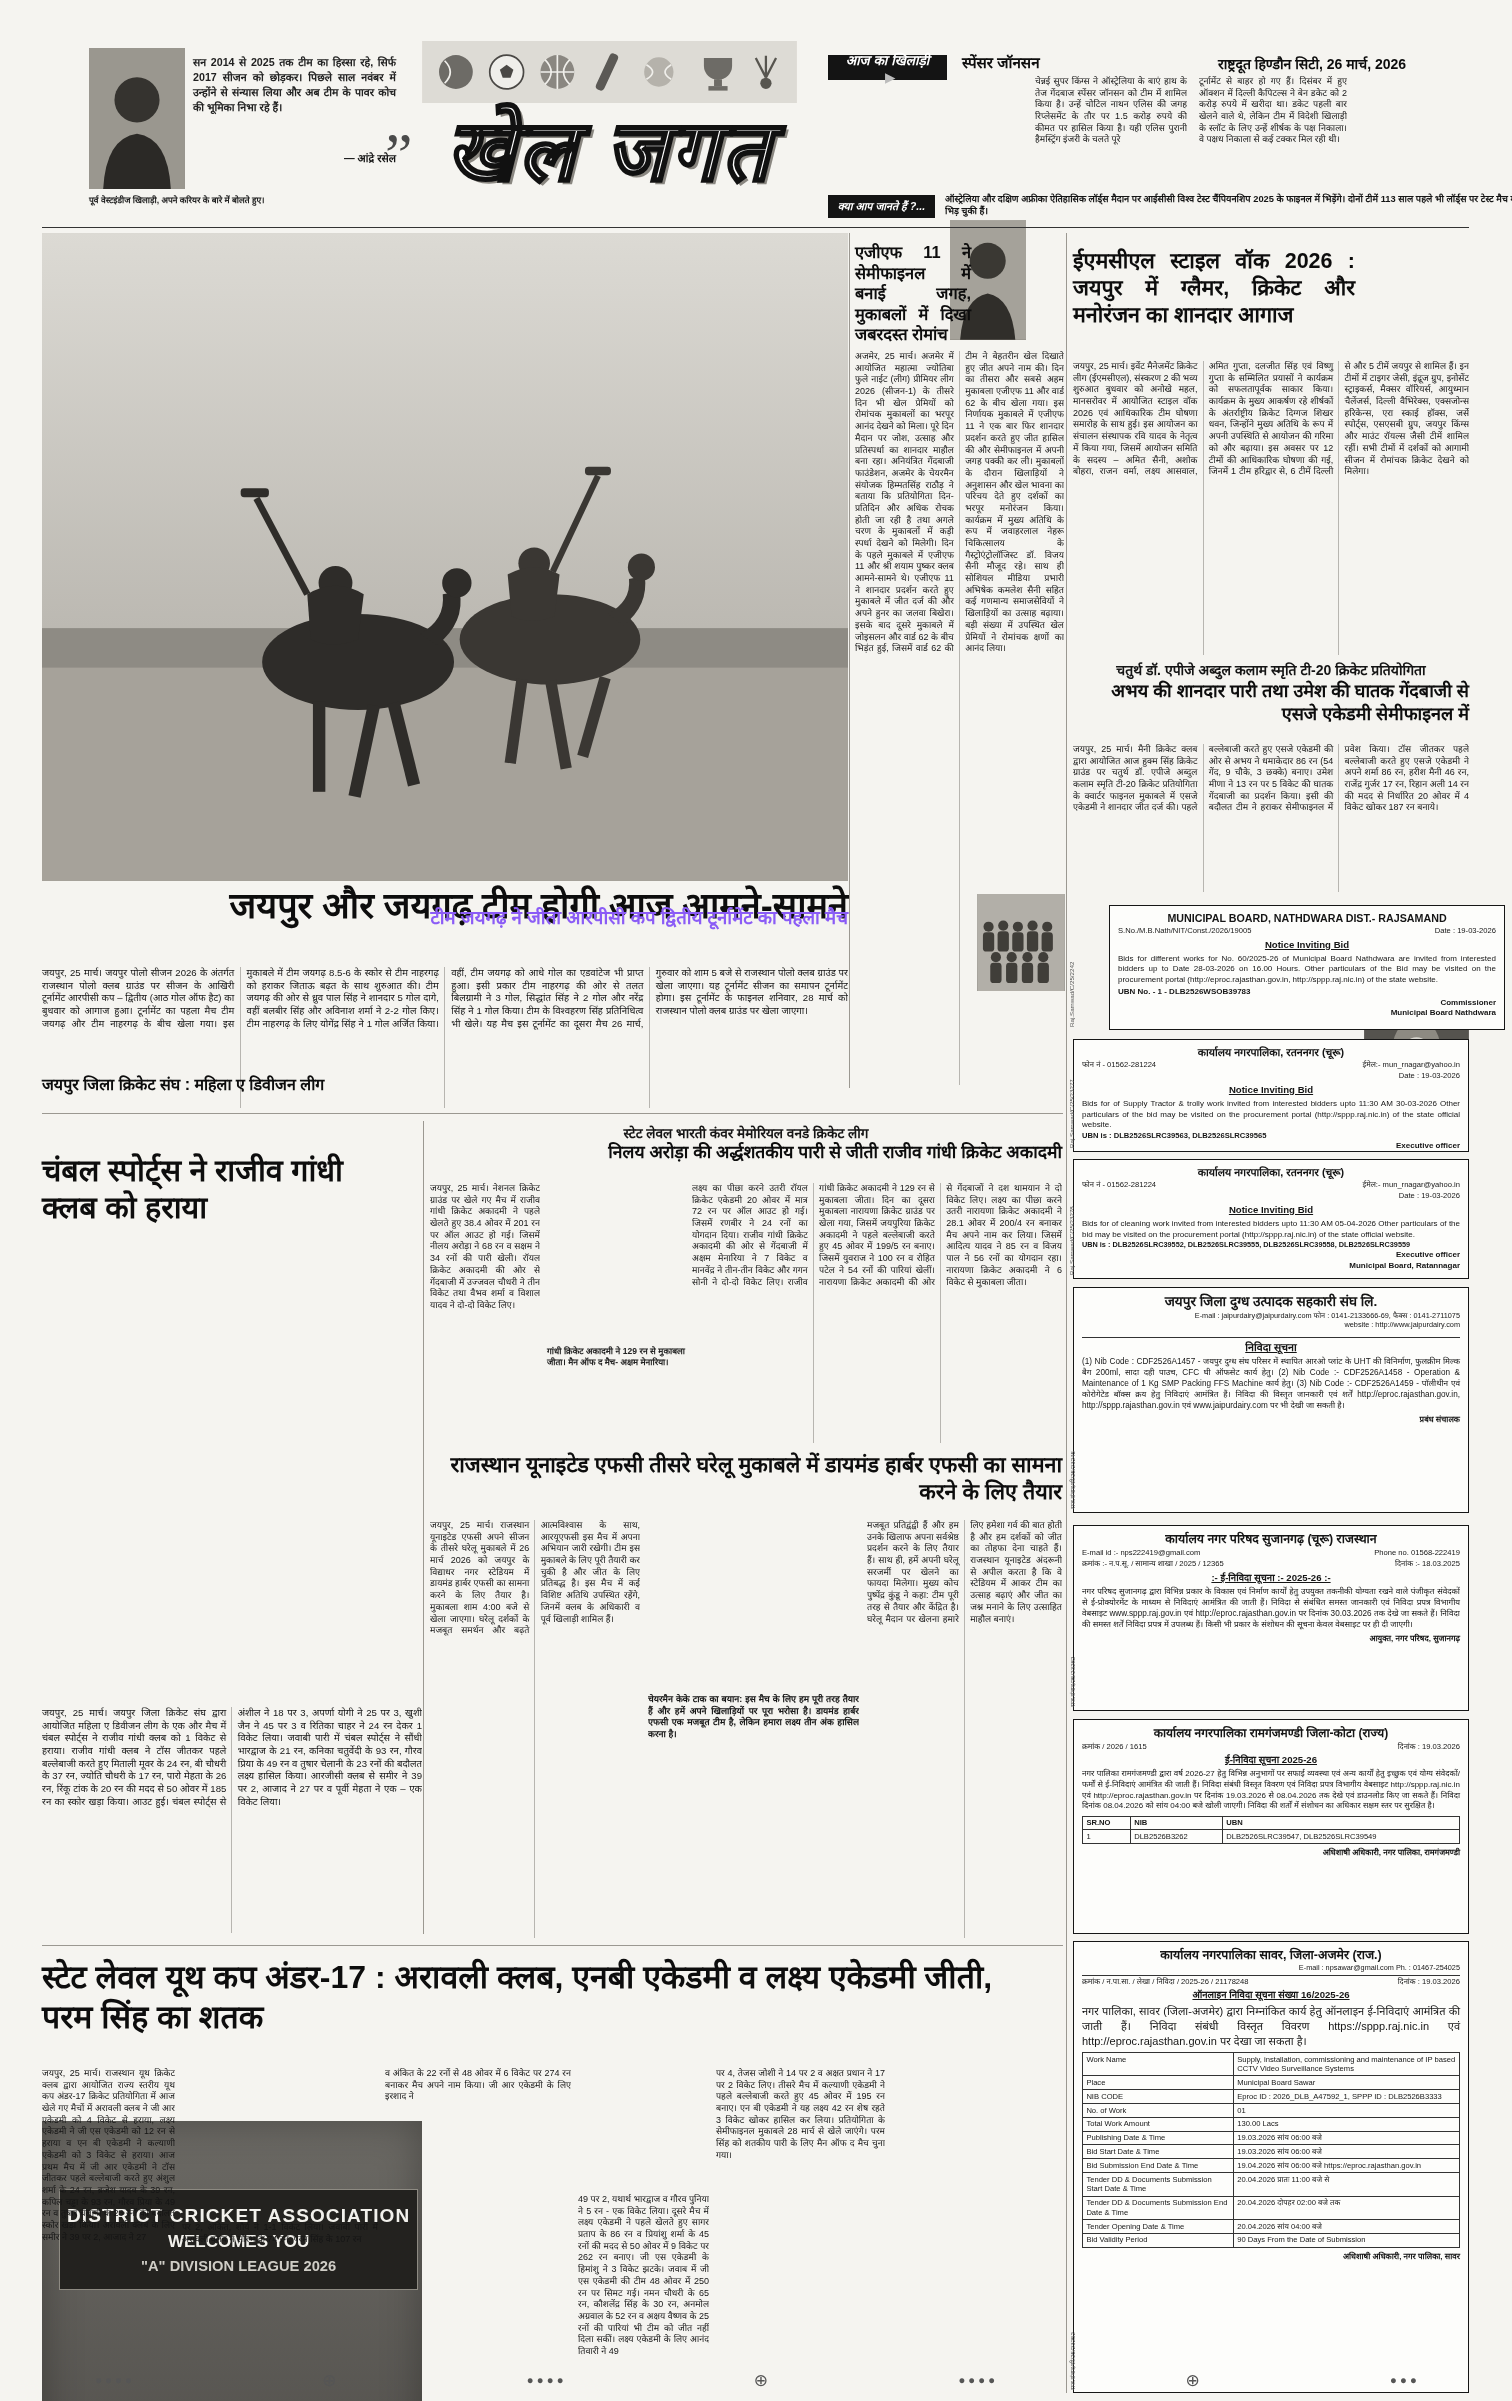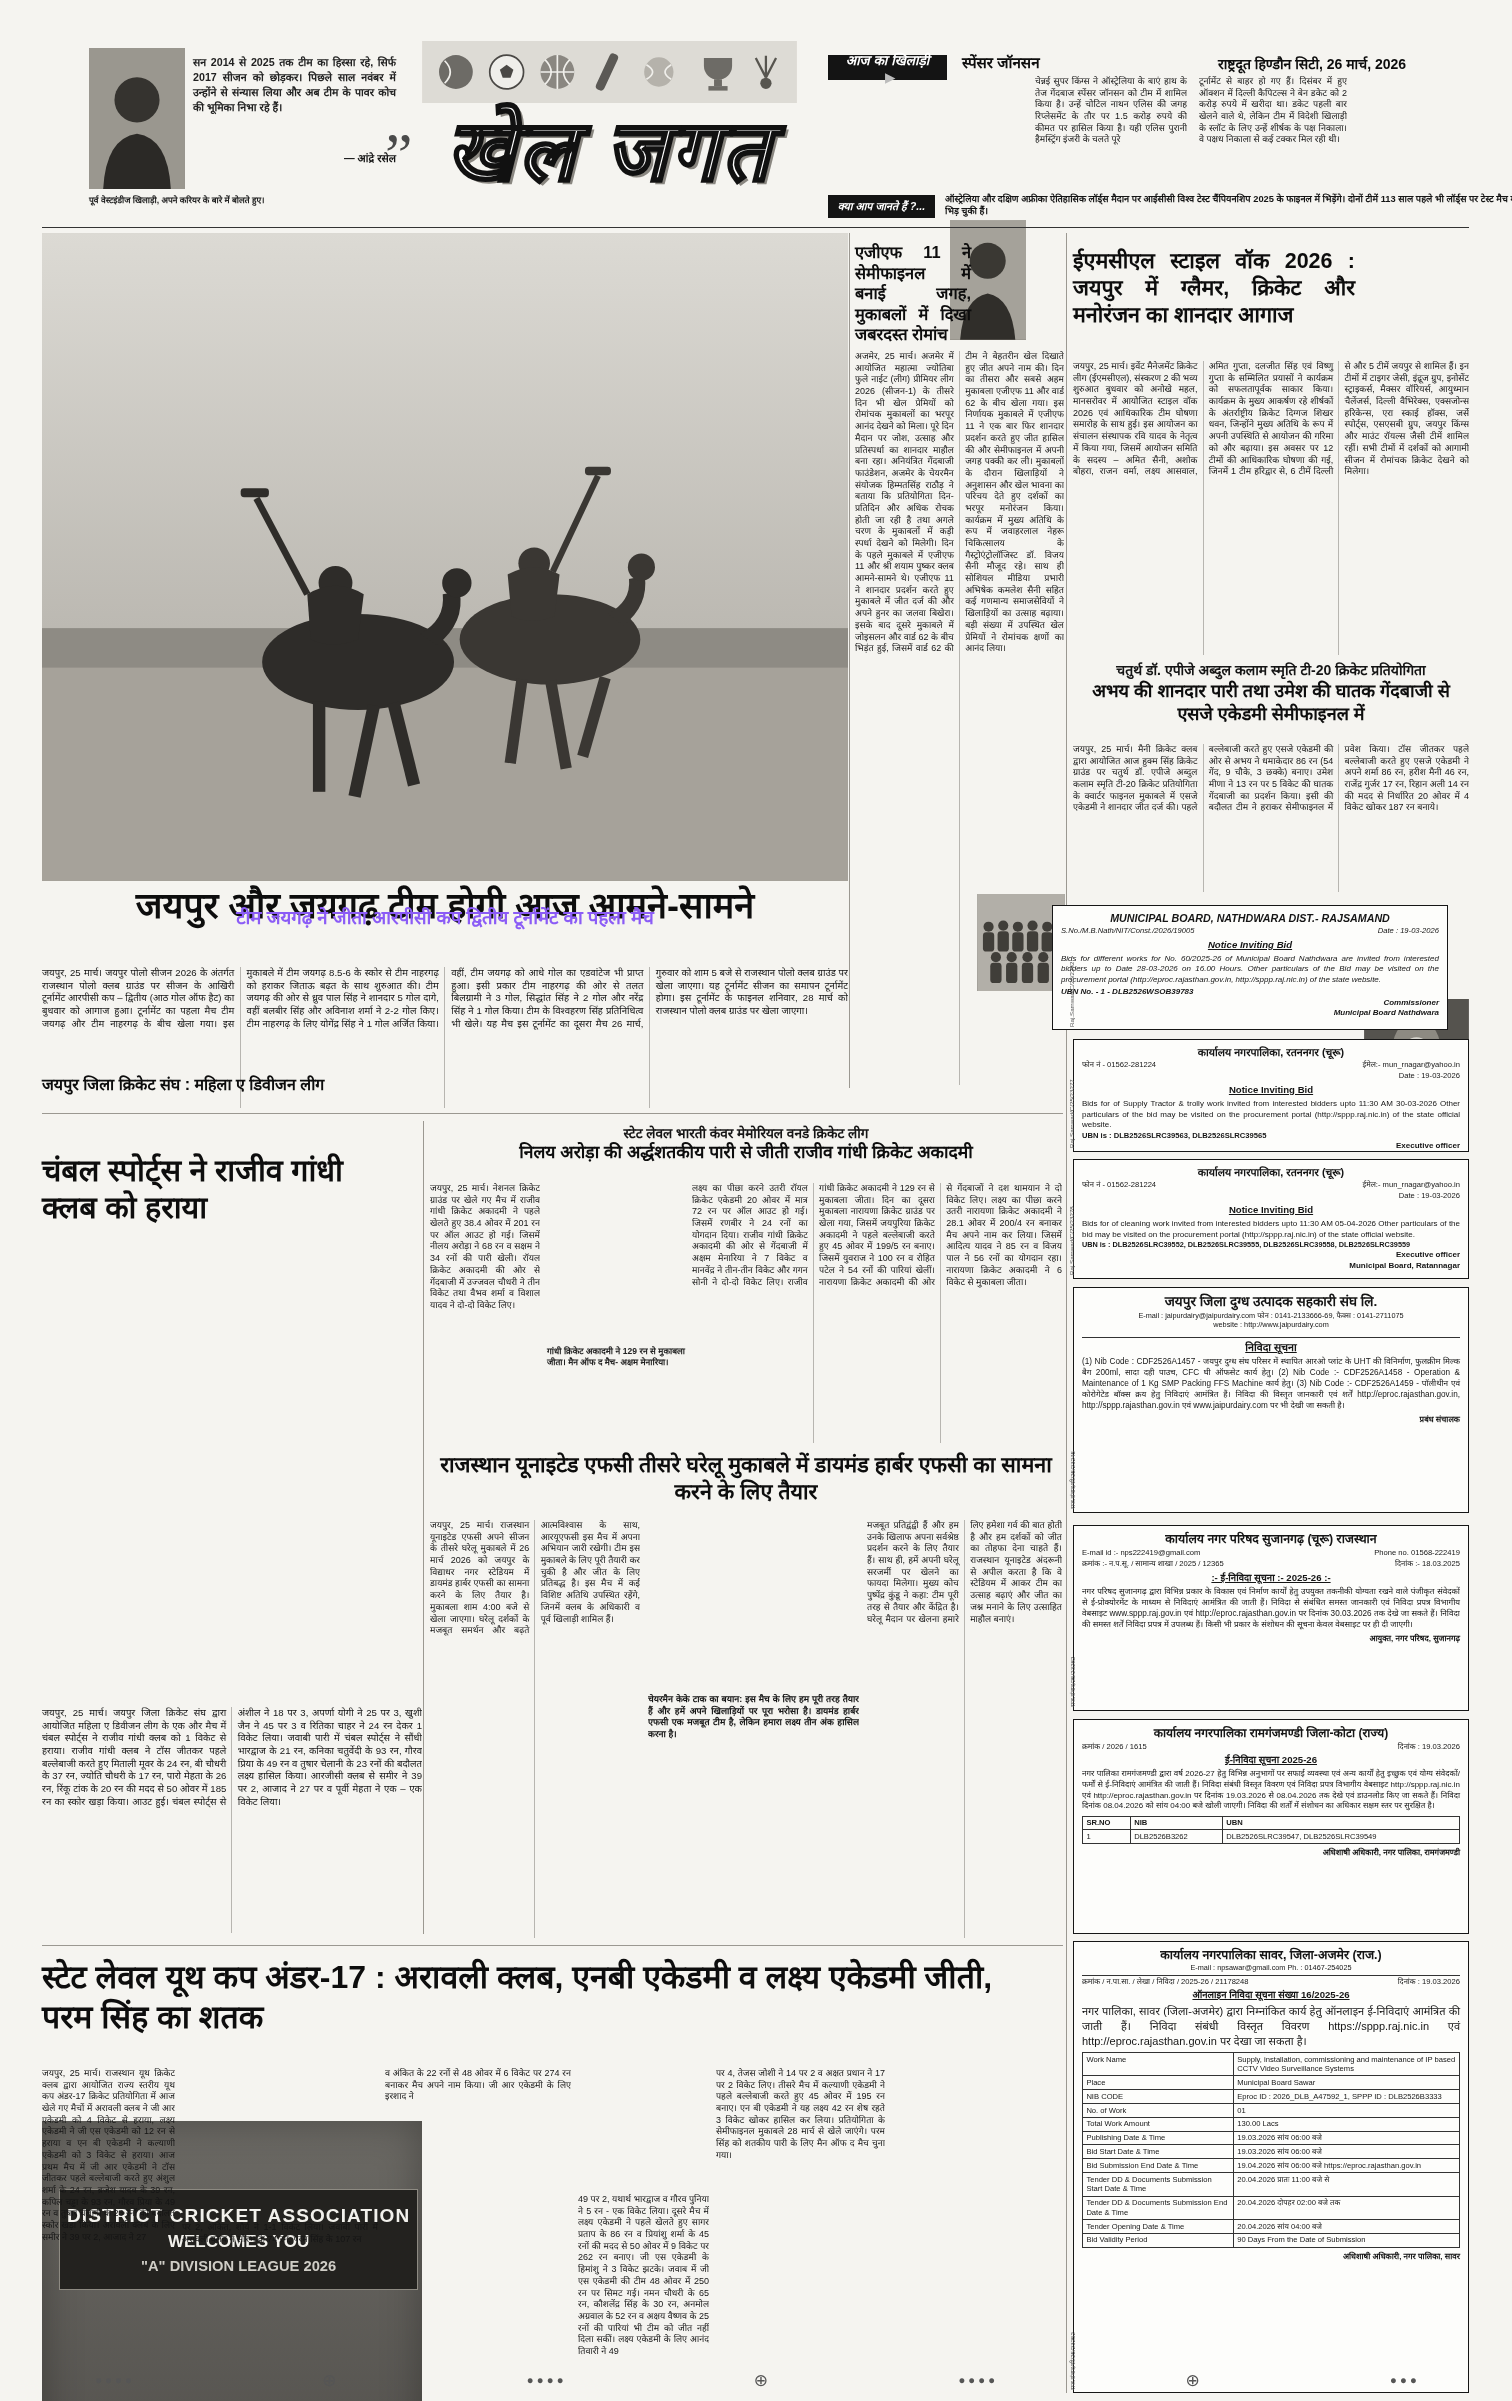--- a/index.html
+++ b/index.html
@@ -6,21 +6,21 @@
   #page{position:relative;width:1512px;height:2401px;background:#f5f4f0;
         font-family:"Liberation Sans","DejaVu Sans",sans-serif;color:#151515;overflow:hidden;}
   .abs{position:absolute;}
   .just{text-align:justify;}
   .bt{font-size:9.6px;line-height:1.32;overflow:hidden;}
   .bt-sm{font-size:9px;line-height:1.3;overflow:hidden;}
   .cols2{column-count:2;column-gap:11.3px;column-rule:0.6px solid #b7b5b0;}
   .cols3{column-count:3;column-gap:11.3px;column-rule:0.6px solid #b7b5b0;}
   .cols4{column-count:4;column-gap:12.4px;column-rule:0.6px solid #b7b5b0;}
   .hd{font-weight:bold;color:#0d0d0d;}
-  .ctr{text-align:center;}
+  .ctr{text-align:right;}
   .photo{background:linear-gradient(180deg,#d4d2cc 0%,#b7b4ae 55%,#a19e97 100%);
          position:relative;overflow:hidden;box-shadow:inset 0 0 40px rgba(0,0,0,.30);}
   .caption{font-size:8.5px;line-height:1.25;font-weight:bold;color:#222;}
   .notice{border:1.1px solid #161616;background:#fdfdfb;padding:5.6px 8px;box-sizing:border-box;
           font-size:8.5px;line-height:1.34;overflow:hidden;}
   .notice .ntitle{font-weight:bold;text-align:center;font-size:10.7px;line-height:1.25;}
   .notice .nhead{font-weight:bold;text-align:center;text-decoration:underline;font-size:9.6px;margin:2.3px 0;}
   .meta-row{display:flex;justify-content:space-between;font-size:7.6px;margin:1.1px 0;}
   .vline{position:absolute;width:0.6px;background:#9b9891;}
   .hline{position:absolute;height:0.6px;background:#9b9891;}
@@ -222,21 +222,21 @@
   <div class="abs kicker" style="left:1073px;top:660px;width:396px;font-size:14px;">चतुर्थ डॉ. एपीजे अब्दुल कलाम स्मृति टी-20 क्रिकेट प्रतियोगिता</div>
   <div class="abs hd ctr" style="left:1073px;top:680px;width:396px;font-size:18px;line-height:1.25;">अभय की शानदार पारी तथा उमेश की घातक गेंदबाजी से एसजे एकेडमी सेमीफाइनल में</div>
   <div class="abs" style="left:1073px;top:744px;width:396px;height:148px;">
     <div class="cols3 bt-sm just" style="height:148px;">
       <span>जयपुर, 25 मार्च। मैनी क्रिकेट क्लब द्वारा आयोजित आज हुक्म सिंह क्रिकेट ग्राउंड पर चतुर्थ डॉ. एपीजे अब्दुल कलाम स्मृति टी-20 क्रिकेट प्रतियोगिता के क्वार्टर फाइनल मुकाबले में एसजे एकेडमी ने शानदार जीत दर्ज की।</span>
       <span>पहले बल्लेबाजी करते हुए एसजे एकेडमी की ओर से अभय ने धमाकेदार 86 रन (54 गेंद, 9 चौके, 3 छक्के) बनाए। उमेश मीणा ने 13 रन पर 5 विकेट की घातक गेंदबाजी का प्रदर्शन किया। इसी की बदौलत टीम ने</span>
       <span>हराकर सेमीफाइनल में प्रवेश किया। टॉस जीतकर पहले बल्लेबाजी करते हुए एसजे एकेडमी ने अपने शर्मा 86 रन, हरीश मैनी 46 रन, राजेंद्र गुर्जर 17 रन, रिहान अली 14 रन की मदद से निर्धारित 20 ओवर में 4 विकेट खोकर 187 रन बनाये।</span>
     </div>
   </div>
 
-  <div class="abs notice" style="left:1052px;top:905px;width:396px;height:125px;font-style:italic;">
+  <div class="abs notice" style="left:1109px;top:905px;width:396px;height:125px;">
     <div class="ntitle">MUNICIPAL BOARD, NATHDWARA DIST.- RAJSAMAND</div>
     <div class="meta-row">
       <span>S.No./M.B.Nath/NIT/Const./2026/19005</span>
       <span>Date : 19-03-2026</span>
     </div>
     <div class="nhead">Notice Inviting Bid</div>
     <div class="just" style="font-size:8px;">Bids for different works for No. 60/2025-26 of Municipal Board Nathdwara are invited from interested bidders up to Date 28-03-2026 on 16.00 Hours. Other particulars of the Bid may be visited on the procurement portal (http://eproc.rajasthan.gov.in, http://sppp.raj.nic.in) of the state website.</div>
     <div style="font-weight:bold;font-size:8px;margin-top:1.1px;">UBN No. - 1 - DLB2526WSOB39783</div>
     <div class="sig">
         <span>Commissioner</span>

